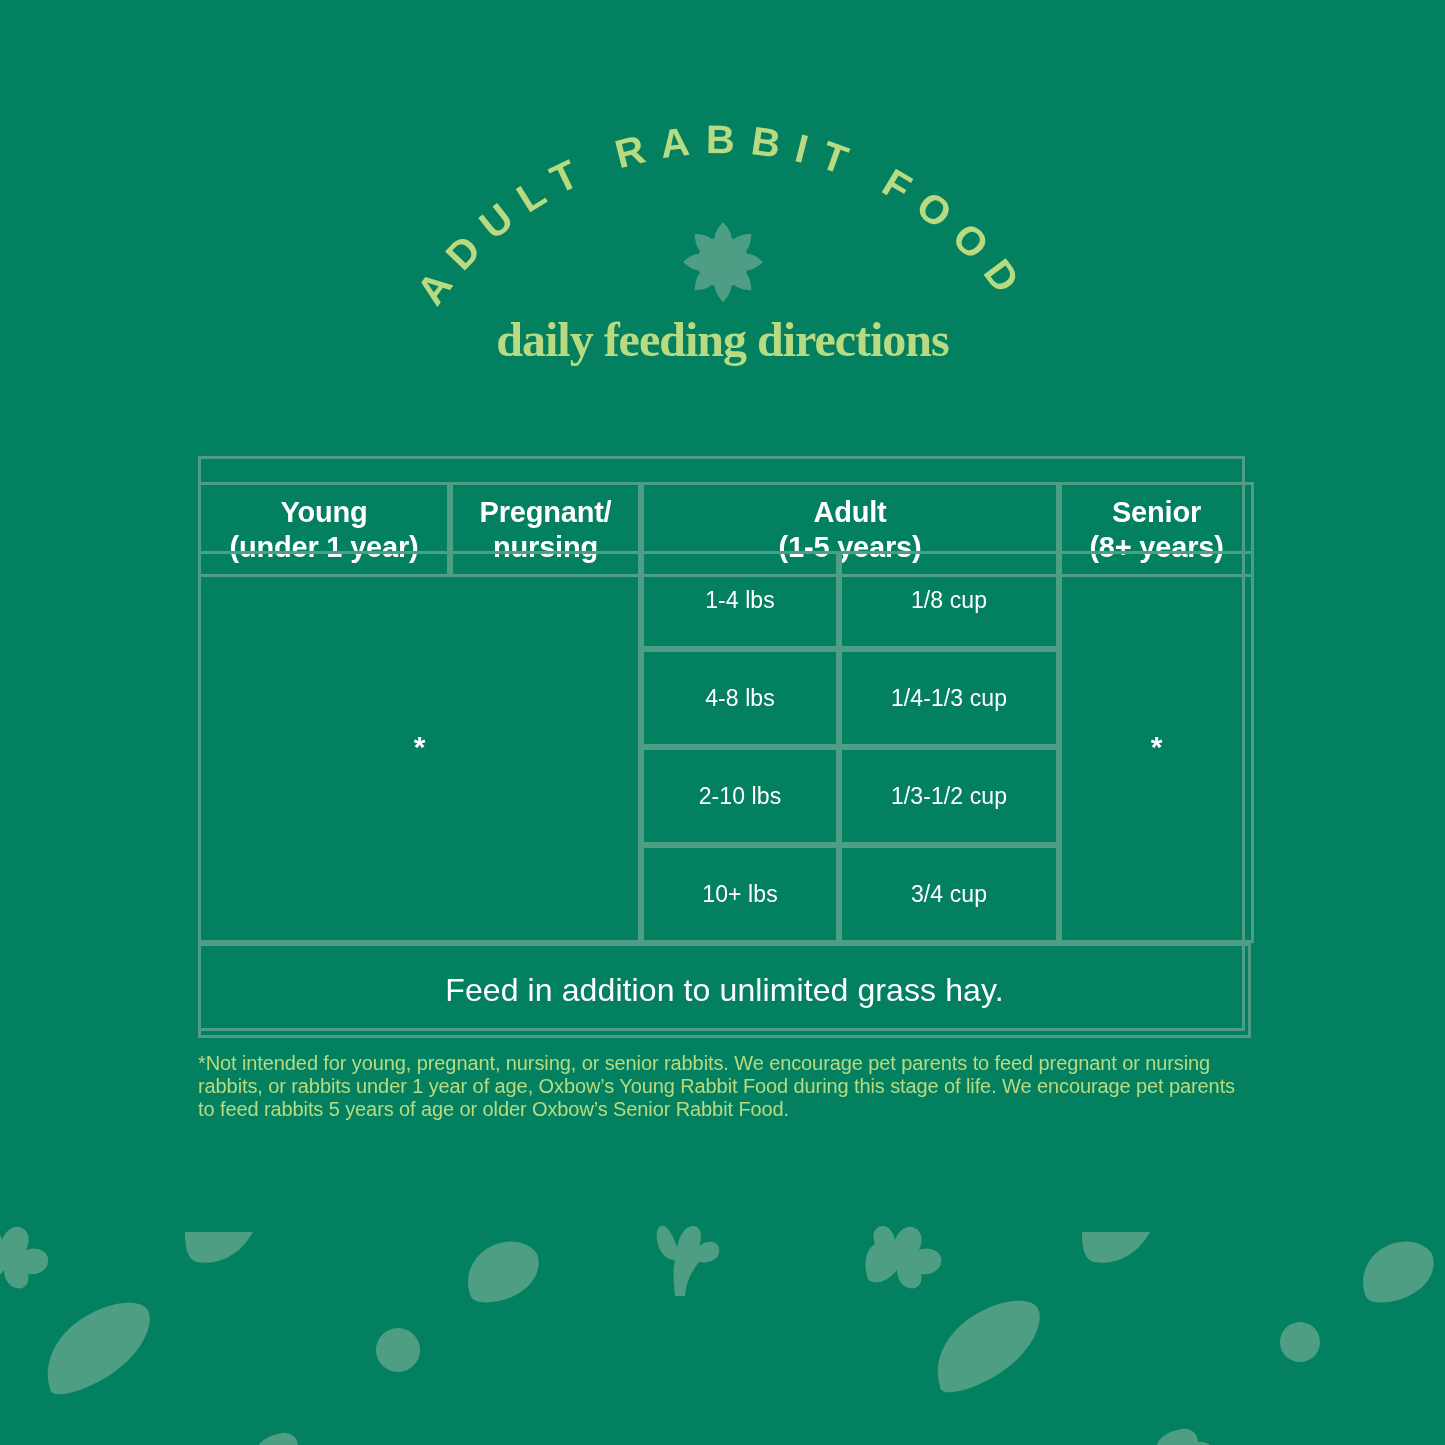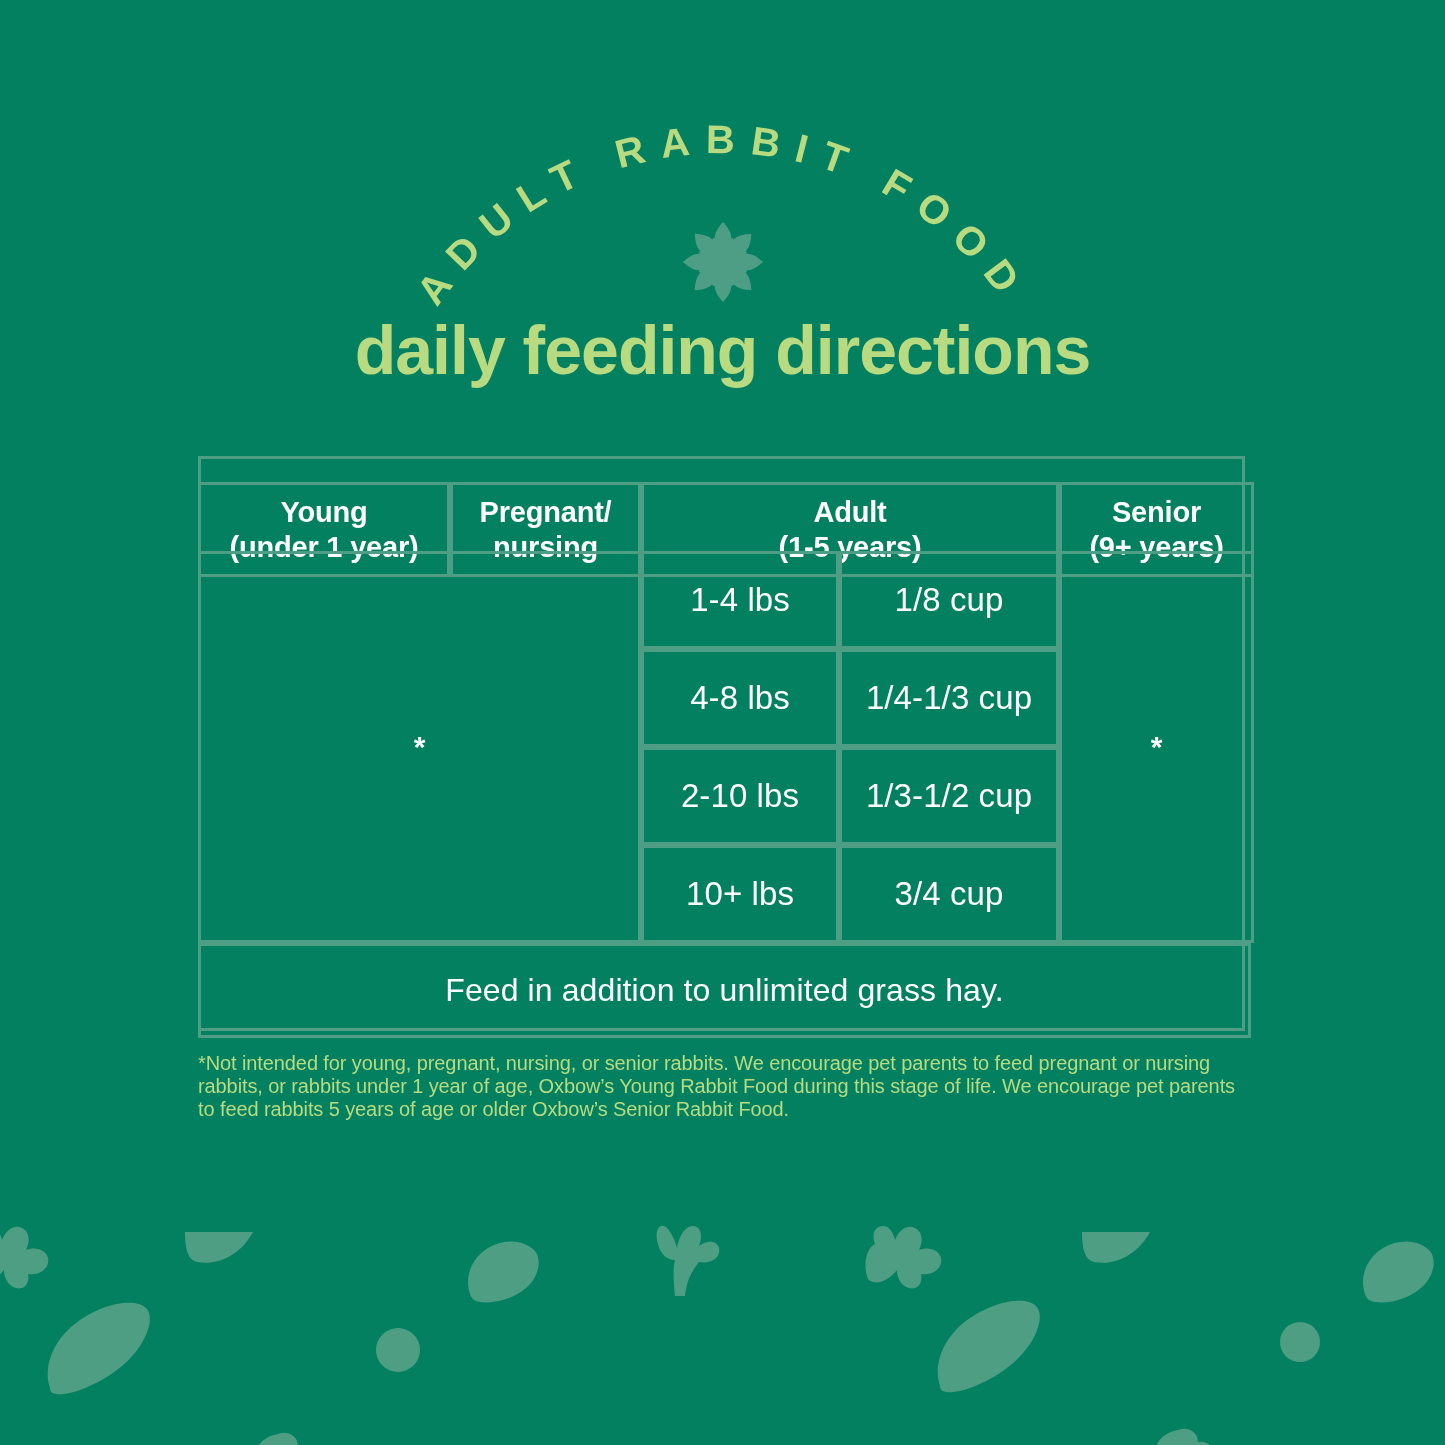--- a/index.html
+++ b/index.html
@@ -55,23 +55,23 @@
     height: 88px;
   }
 
   
   #title {
     position: absolute;
     left: 0;
     top: 316px;
     width: 1445px;
     text-align: center;
-    font-family: Liberation Sans, sans-serif;
+    font-family: Liberation Serif, serif;
     font-weight: bold;
-    font-size: 68px;
+    font-size: 48px;
     line-height: 1;
     letter-spacing: -1px;
     color: #b8da81;
     white-space: nowrap;
   }
 
   
   #table {
     position: absolute;
     left: 198px;
@@ -95,21 +95,21 @@
 
   .hdr {
     font-weight: bold;
     font-size: 29px;
     line-height: 1.18;
     letter-spacing: -0.2px;
     margin-top: 26px;
   }
   .datacell {
     font-weight: normal;
-    font-size: 33px;
+    font-size: 23px;
     letter-spacing: 0.1px;
   }
   .astercell {
     font-weight: bold;
     font-size: 30px;
   }
   .footrow {
     font-weight: normal;
     font-size: 32px;
     letter-spacing: 0.1px;
@@ -199,21 +199,21 @@
       <span>nursing</span>
     </div>
 
     <div class="cell hdr" style="left:440px; top:-3px; width:418px; height:95px; flex-direction:column;">
       <span>Adult</span>
       <span>(1-5 years)</span>
     </div>
 
     <div class="cell hdr" style="left:858px; top:-3px; width:195px; height:95px; flex-direction:column;">
       <span>Senior</span>
-      <span>(9+ years)</span>
+      <span>(8+ years)</span>
     </div>
 
     <div class="cell astercell" style="left:-3px; top:92px; width:443px; height:392px;">
       <span>*</span>
     </div>
 
     <div class="cell datacell" style="left:440px; top:92px; width:198px; height:98px;">
       <span>1-4 lbs</span>
     </div>
     <div class="cell datacell" style="left:638px; top:92px; width:220px; height:98px;">

